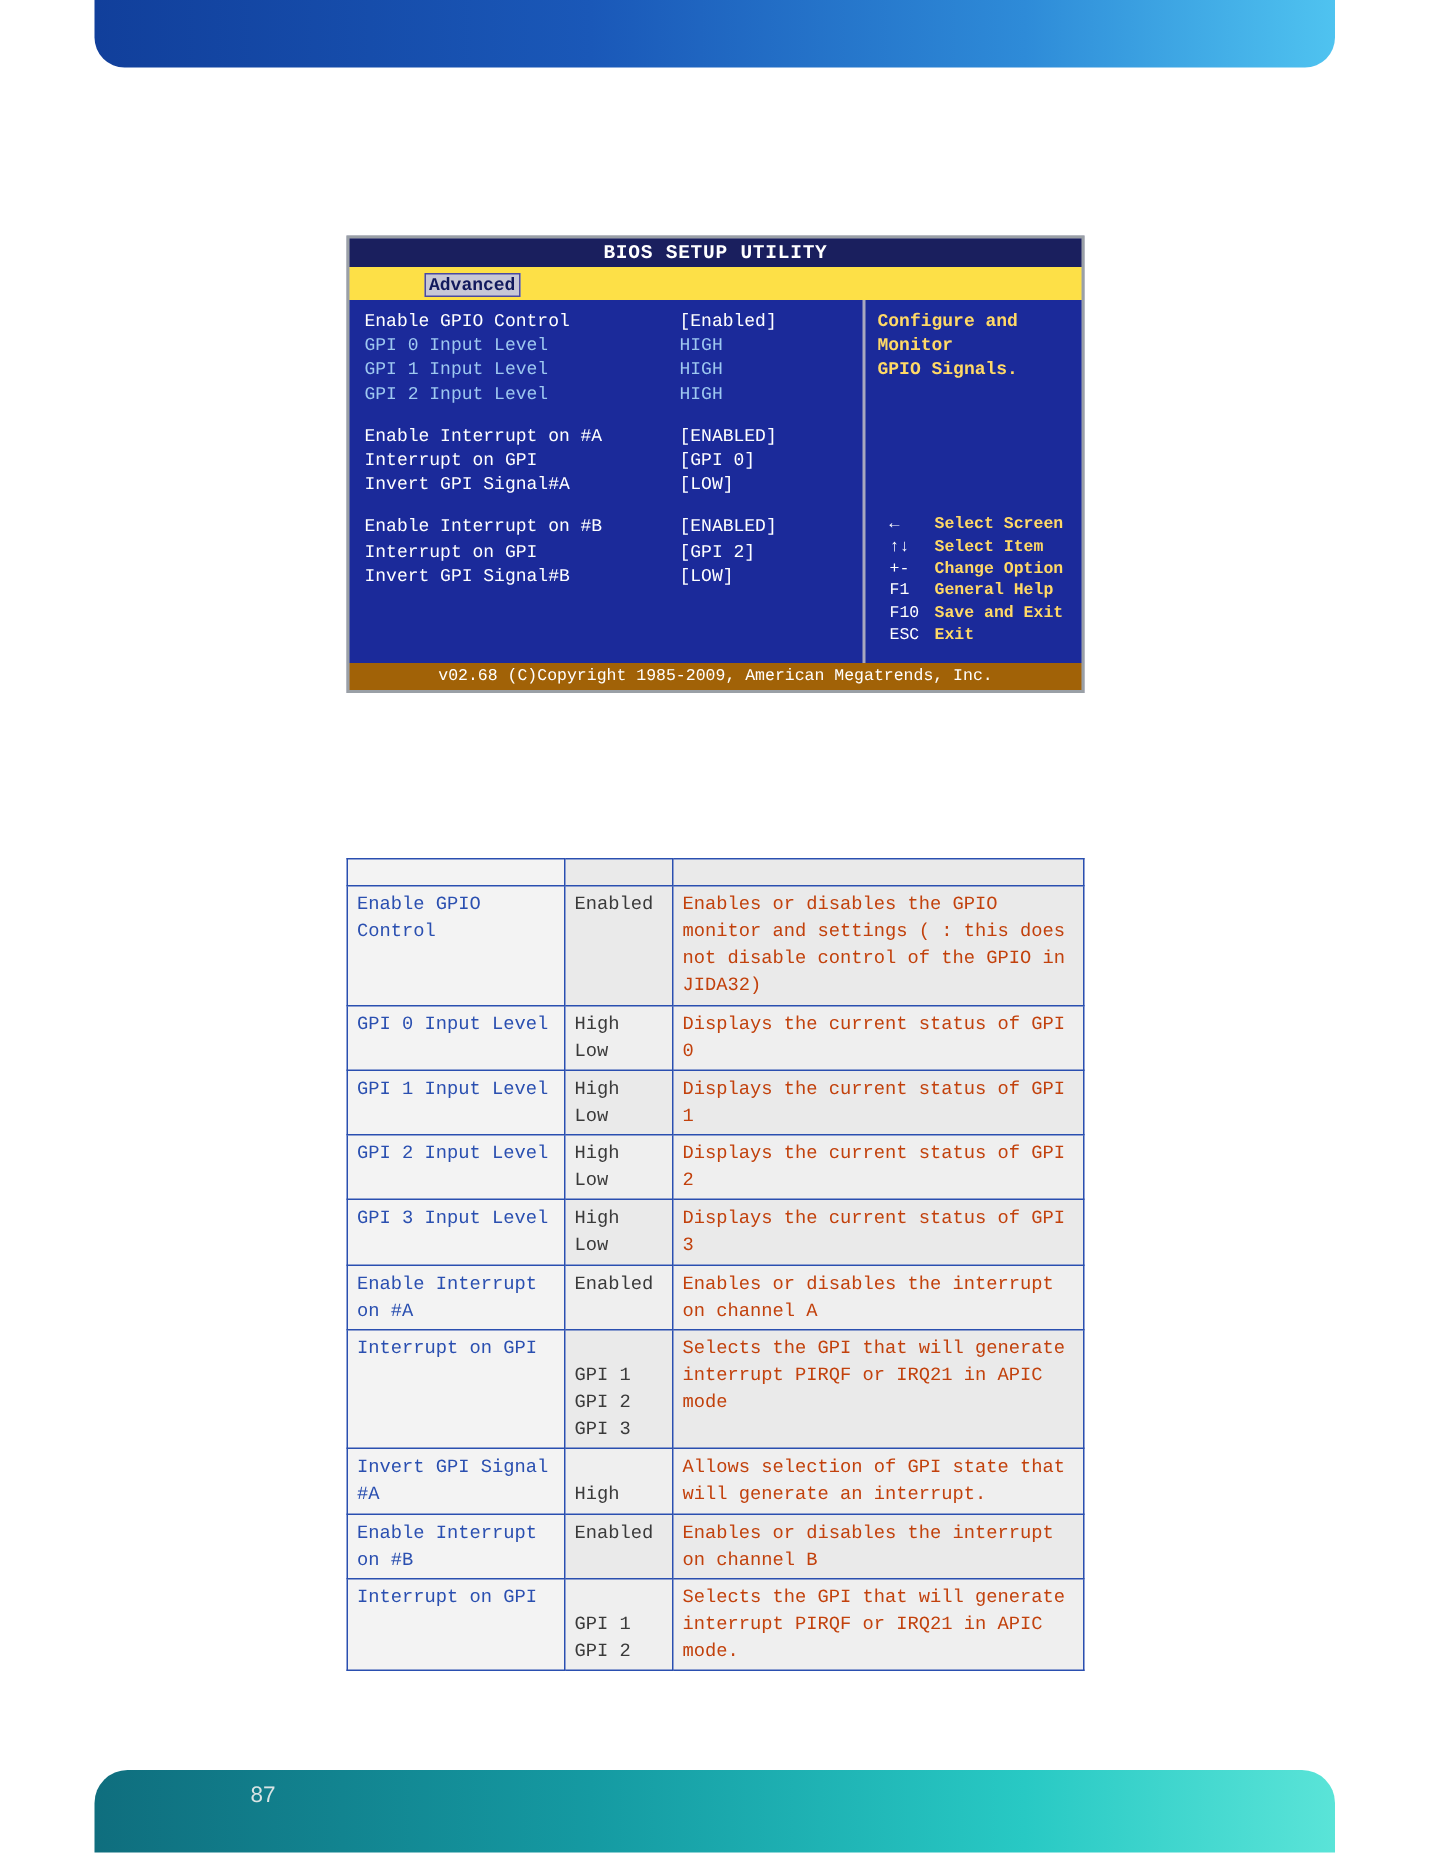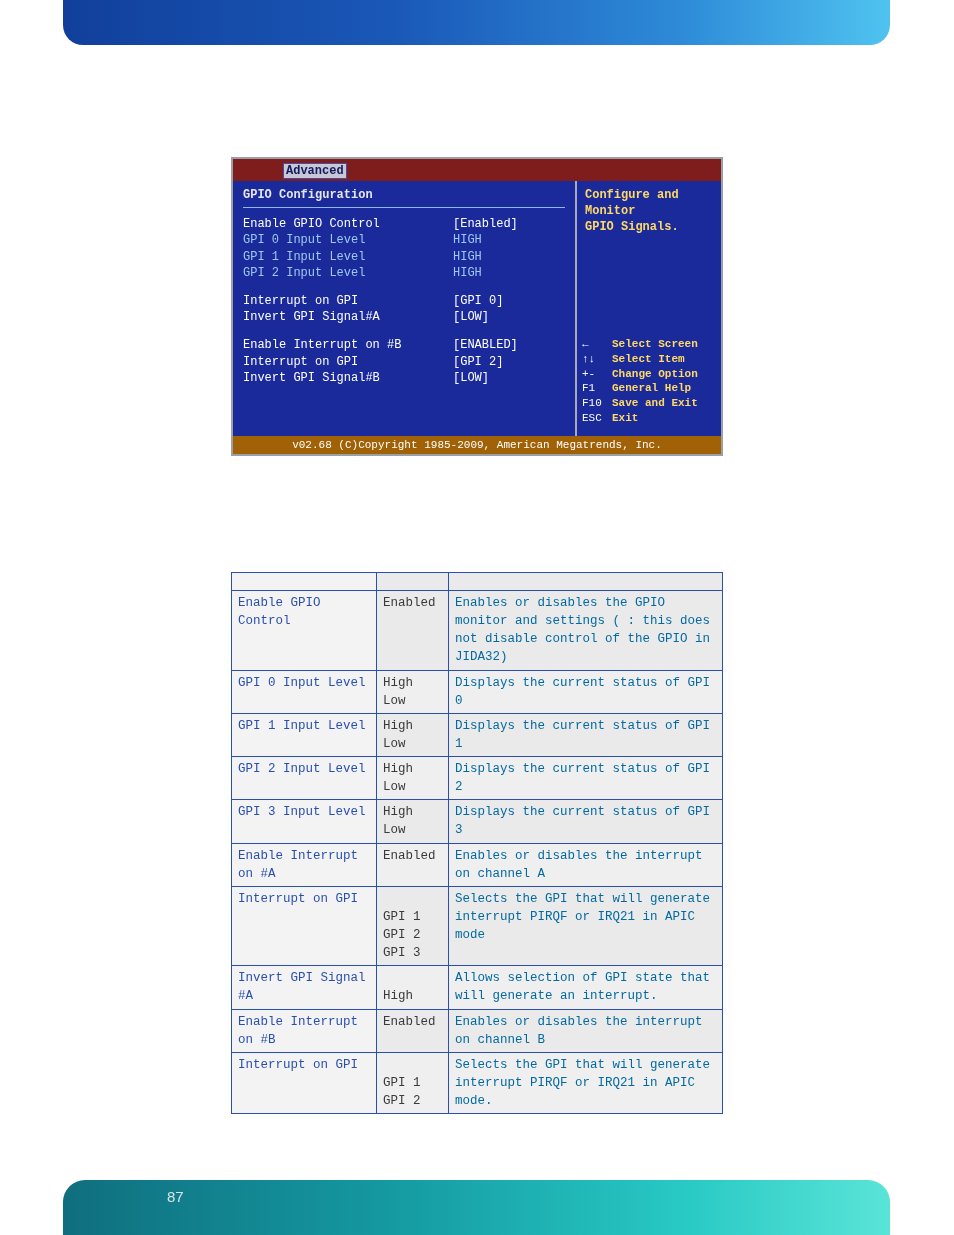--- a/index.html
+++ b/index.html
@@ -37,21 +37,21 @@
   .bios-titlebar {
     background: #1a1f5e;
     color: #ffffff;
     text-align: center;
     font-weight: bold;
     font-size: 13px;
     padding: 2px 0;
     letter-spacing: 0.5px;
   }
   .bios-tabrow {
-    background: #7f1d1d;
+    background: #fde047;
     padding: 2px 0 2px 0;
     font-family: Liberation Mono, monospace;
   }
   .bios-tab {
     display: inline-block;
     margin-left: 50px;
     background: #c7c7d6;
     color: #121a5d;
     border: 1px solid #4a4aa0;
     font-size: 12px;
@@ -88,21 +88,21 @@
   }
   .bios-row { white-space: pre; }
   .bios-row .lbl { display: inline-block; width: 170px; color: #9ec8f0; }
   .bios-row .val { color: #9ec8f0; margin-left: 40px; }
   .bios-row.white .lbl, .bios-row.white .val { color: #ffffff; }
   .bios-spacer { height: 12px; }
   .bios-help-top { color: #ffd966; font-weight: bold; }
   .bios-nav {
     position: absolute;
     bottom: 10px;
-    left: 5px;
+    left: 16px;
     font-size: 11px;
     line-height: 1.35;
     color: #ffffff;
   }
   .bios-nav .key { color: #ffffff; display: inline-block; width: 30px; }
   .bios-nav .act { color: #ffd966; font-weight: bold; }
   .bios-footer {
     background: #a16207;
     color: #ffffff;
     text-align: center;
@@ -125,21 +125,21 @@
     padding: 3px 6px;
     vertical-align: top;
     line-height: 1.45;
   }
   .tbl thead th {
     background: #1d3ea0;
     height: 18px;
   }
   .tbl .c1 { width: 145px; color: #2a4fb0; background: #f3f3f3; }
   .tbl .c2 { width: 72px; color: #3a3a3a; background: #eaeaea; }
-  .tbl .c3 { color: #0369a1; background: #eaeaea; margin-left: 36px; }
+  .tbl .c3 { color: #c2410c; background: #eaeaea; margin-left: 36px; }
   .tbl tr:nth-child(even) .c2,
   .tbl tr:nth-child(even) .c3 { background: #efefef; }
 
   
   .bottom-bar {
     position: absolute;
     bottom: 0;
     left: 63px;
     width: 827px;
     height: 55px;
@@ -155,34 +155,35 @@
     font-size: 15px;
     font-family: Verdana, sans-serif;
   }
 </style>
 </head>
 <body>
 
 <div class="top-banner"></div>
 
 <div class="bios-wrap">
+  <div class="bios-titlebar">BIOS SETUP UTILITY</div>
   <div class="bios-tabrow">
     <span class="bios-tab">Advanced</span>
   </div>
   <div class="bios-body">
     <div class="bios-left">
-      <span class="bios-heading">GPIO Configuration</span>
       <div id="rows-a">
           <div class="bios-row white"><span class="lbl">Enable GPIO Control</span><span class="val">[Enabled]</span></div>
           <div class="bios-row"><span class="lbl">GPI 0 Input Level</span><span class="val">HIGH</span></div>
           <div class="bios-row"><span class="lbl">GPI 1 Input Level</span><span class="val">HIGH</span></div>
           <div class="bios-row"><span class="lbl">GPI 2 Input Level</span><span class="val">HIGH</span></div>
         </div>
       <div class="bios-spacer"></div>
       <div id="rows-b">
+          <div class="bios-row white"><span class="lbl">Enable Interrupt on #A</span><span class="val">[ENABLED]</span></div>
           <div class="bios-row white"><span class="lbl">Interrupt on GPI</span><span class="val">[GPI 0]</span></div>
           <div class="bios-row white"><span class="lbl">Invert GPI Signal#A</span><span class="val">[LOW]</span></div>
         </div>
       <div class="bios-spacer"></div>
       <div id="rows-c">
           <div class="bios-row white"><span class="lbl">Enable Interrupt on #B</span><span class="val">[ENABLED]</span></div>
           <div class="bios-row white"><span class="lbl">Interrupt on GPI</span><span class="val">[GPI 2]</span></div>
           <div class="bios-row white"><span class="lbl">Invert GPI Signal#B</span><span class="val">[LOW]</span></div>
         </div>
     </div>

